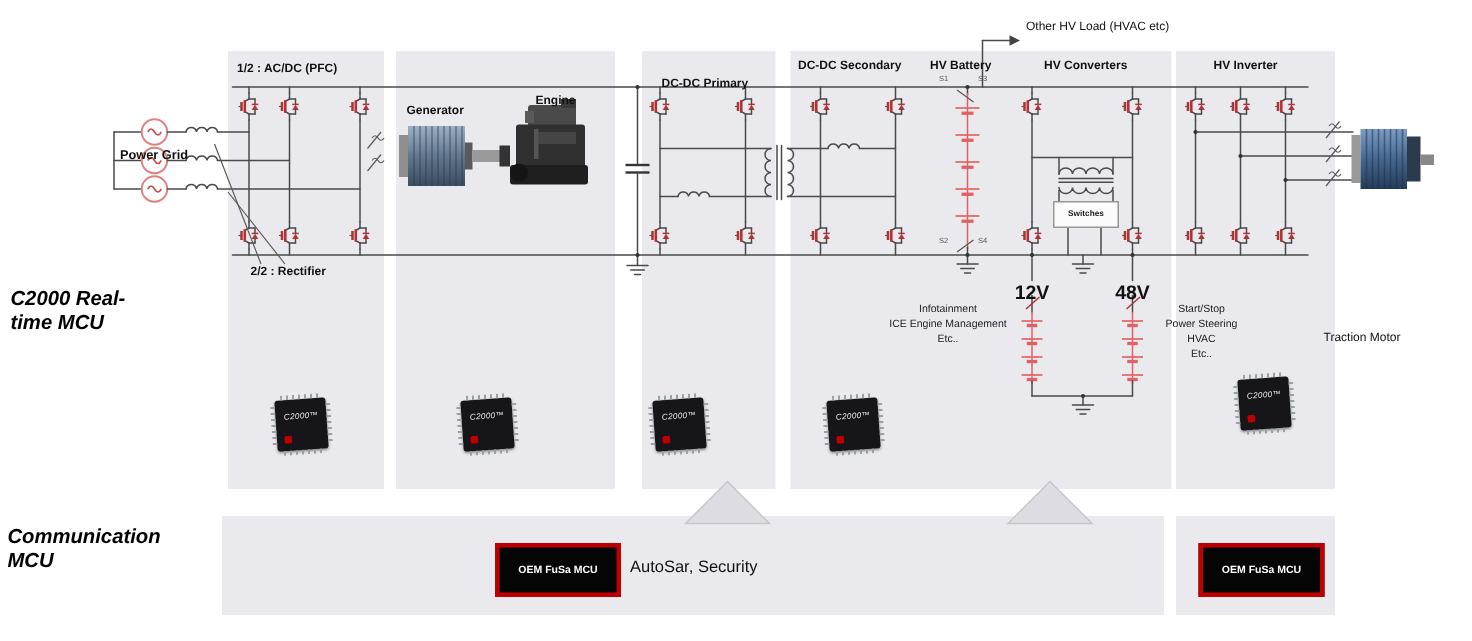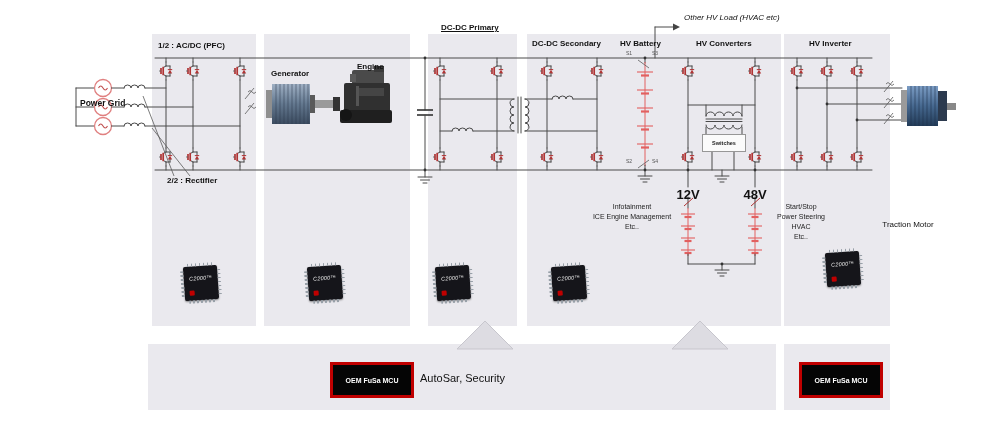--- a/index.html
+++ b/index.html
@@ -317,26 +317,26 @@
 
     <polygon class="uparrow" points="457,349 485,321 513,349"></polygon>
     <polygon class="uparrow" points="672,349 700,321 728,349"></polygon>
   </svg>
 
   <div class="lbl b85" style="left:80px;top:58px;">Power Grid</div>
   <div class="lbl b8" style="left:158px;top:41px;">1/2 : AC/DC (PFC)</div>
   <div class="lbl b8" style="left:167px;top:176px;">2/2 :  Rectifier</div>
   <div class="lbl b8" style="left:271px;top:69px;">Generator</div>
   <div class="lbl b8" style="left:357px;top:62px;">Engine</div>
-  <div class="lbl b8" style="left:441px;top:23px;text-decoration:underline;">DC-DC Primary</div>
+  <div class="lbl b8" style="left:441px;top:51px;">DC-DC Primary</div>
   <div class="lbl b8" style="left:532px;top:39px;">DC-DC Secondary</div>
   <div class="lbl b8" style="left:620px;top:39px;">HV Battery</div>
   <div class="lbl b8" style="left:696px;top:39px;">HV Converters</div>
   <div class="lbl b8" style="left:809px;top:39px;">HV Inverter</div>
-  <div class="lbl n8" style="left:684px;top:13px;font-style:italic;">Other HV Load (HVAC etc)</div>
+  <div class="lbl n8" style="left:684px;top:13px;">Other HV Load (HVAC etc)</div>
   <div class="lbl n8 center" style="left:874px;top:220px;width:68px;">Traction Motor</div>
 
   <div class="lbl tiny" style="left:626px;top:50px;">S1</div>
   <div class="lbl tiny" style="left:652px;top:50px;">S3</div>
   <div class="lbl tiny" style="left:626px;top:158px;">S2</div>
   <div class="lbl tiny" style="left:652px;top:158px;">S4</div>
 
   <div class="swbox">
     <span>Switches</span>
   </div>
@@ -349,20 +349,28 @@
     <div>ICE Engine Management</div>
     <div>Etc..</div>
   </div>
   <div class="loads" style="left:756px;top:202px;width:90px;">
     <div>Start/Stop</div>
     <div>Power Steering</div>
     <div>HVAC</div>
     <div>Etc..</div>
   </div>
 
+  <div class="side-title" style="left:7px;top:191px;">
+    <div>C2000 Real-</div>
+    <div>time MCU</div>
+  </div>
+  <div class="side-title" style="left:5px;top:350px;">
+    <div>Communication</div>
+    <div>MCU</div>
+  </div>
 
   <div class="chip" style="left:184px;top:266px;">
     <div class="pins-l"></div>
       <div class="pins-r"></div>
     <div class="pins-t"></div>
       <div class="pins-b"></div>
     <span class="chip-label">C2000™</span>
     <div class="ti-dot"></div>
   </div>
   <div class="chip" style="left:308px;top:266px;">

